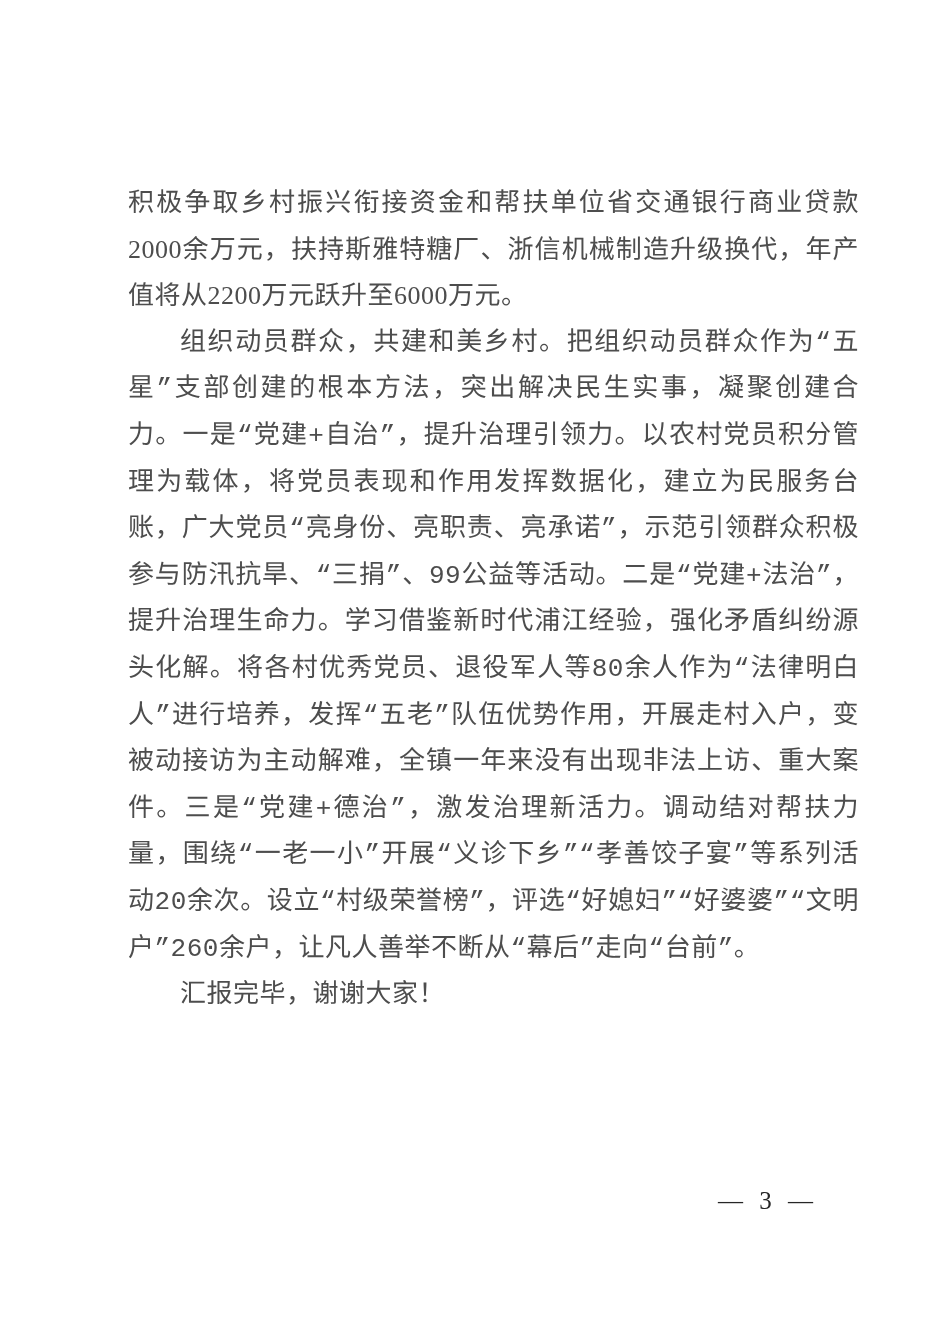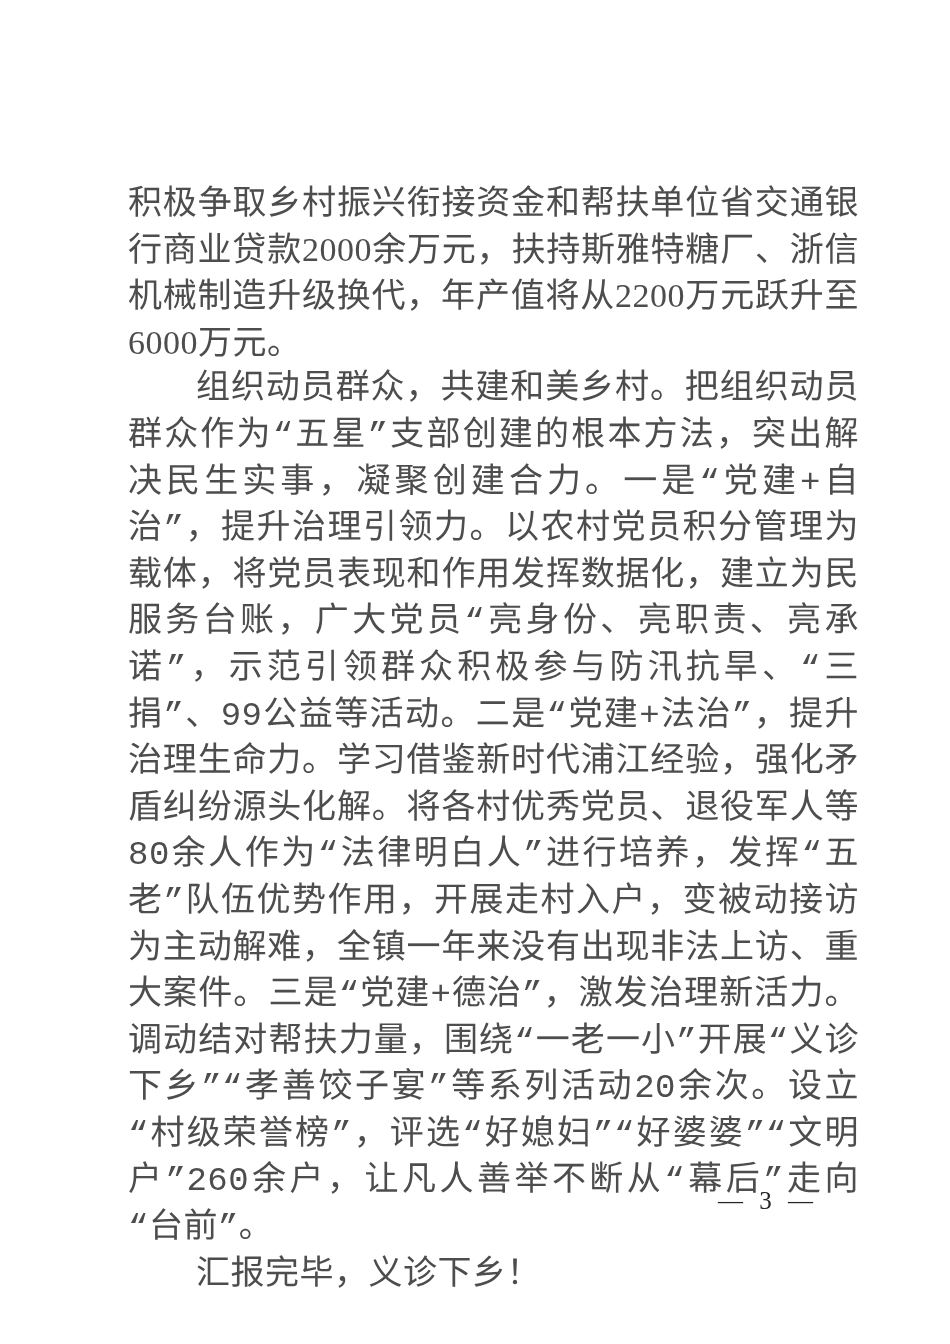--- a/index.html
+++ b/index.html
@@ -21,21 +21,21 @@
   }
   .content {
     position: absolute;
     left: 128px;
     top: 180px;
     width: 731px;
   }
   .para {
     margin: 0;
     padding: 0;
-    font-size: 34px;
+    font-size: 26px;
     line-height: 46.6px;
     color: #4d4d4d;
     letter-spacing: 0.5px;
     text-align: justify;
     text-justify: inter-character;
     font-weight: 400;
     word-break: normal;
   }
   .para.indent {
     text-indent: 2em;
@@ -52,16 +52,16 @@
     white-space: nowrap;
   }
 </style>
 </head>
 <body>
 
 <div class="page">
   <div class="content">
     <p class="para">积极争取乡村振兴衔接资金和帮扶单位省交通银行商业贷款2000余万元，扶持斯雅特糖厂、浙信机械制造升级换代，年产值将从2200万元跃升至6000万元。</p>
     <p class="para indent">组织动员群众，共建和美乡村。把组织动员群众作为“五星”支部创建的根本方法，突出解决民生实事，凝聚创建合力。一是“党建+自治”，提升治理引领力。以农村党员积分管理为载体，将党员表现和作用发挥数据化，建立为民服务台账，广大党员“亮身份、亮职责、亮承诺”，示范引领群众积极参与防汛抗旱、“三捐”、99公益等活动。二是“党建+法治”，提升治理生命力。学习借鉴新时代浦江经验，强化矛盾纠纷源头化解。将各村优秀党员、退役军人等80余人作为“法律明白人”进行培养，发挥“五老”队伍优势作用，开展走村入户，变被动接访为主动解难，全镇一年来没有出现非法上访、重大案件。三是“党建+德治”，激发治理新活力。调动结对帮扶力量，围绕“一老一小”开展“义诊下乡”“孝善饺子宴”等系列活动20余次。设立“村级荣誉榜”，评选“好媳妇”“好婆婆”“文明户”260余户，让凡人善举不断从“幕后”走向“台前”。</p>
-    <p class="para indent">汇报完毕，义诊下乡！</p>
+    <p class="para indent">汇报完毕，谢谢大家！</p>
   </div>
   <div class="footer-pagenum">— 3 —</div>
 </div>
 
 </body></html>

